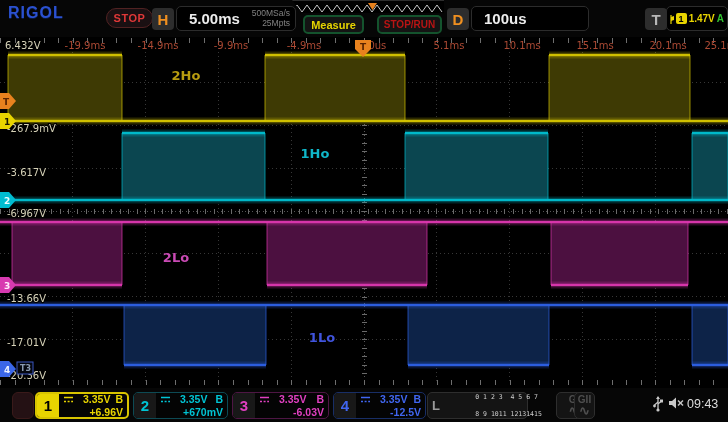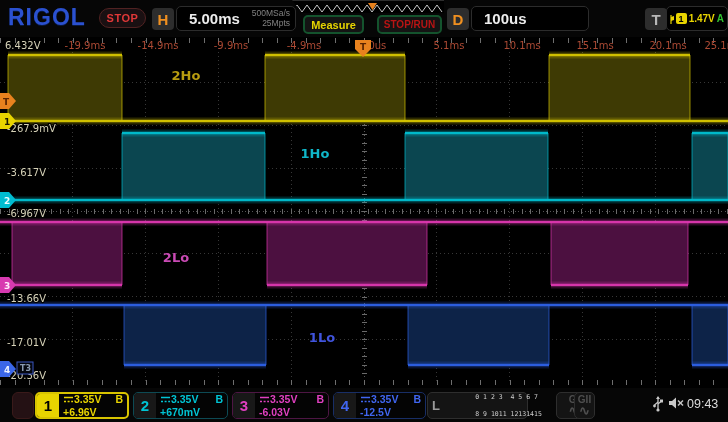--- a/index.html
+++ b/index.html
@@ -3,25 +3,25 @@
 <meta charset="utf-8">
 <style>
   * { margin:0; padding:0; box-sizing:border-box; }
   html,body { background:#111; }
   #scope {
     position:relative; width:728px; height:422px; background:#000;
     font-family:"Liberation Sans", sans-serif; overflow:hidden;
   }
   
   #header { position:absolute; left:0; top:0; width:728px; height:37px; background:#060606; z-index:3; }
-  .logo { position:absolute; left:8px; top:4px; font-size:23px; font-weight:800; letter-spacing:1px;
+  .logo { position:absolute; left:8px; top:4px; font-size:16px; font-weight:800; letter-spacing:1px;
           color:#2b51d0; text-shadow:0 1px 0 #0a1a40; }
   .pillbtn { position:absolute; display:flex; align-items:center; justify-content:center;
              background:#141414; border:2px solid #14532d; border-radius:5px; }
-  .stop-badge { position:absolute; left:99px; top:8px; width:47px; height:20px; border-radius:10px;
+  .stop-badge { position:absolute; left:106px; top:8px; width:47px; height:20px; border-radius:10px;
                 background:#1a1012; border:1px solid #512222; color:#e03838; font-size:11px; font-weight:bold;
                 display:flex; align-items:center; justify-content:center; letter-spacing:.5px; }
   .menukey { position:absolute; top:8px; width:22px; height:22px; border-radius:4px; background:#2d2d2d;
              display:flex; align-items:center; justify-content:center; font-size:15px; font-weight:bold; }
   .blackpill { position:absolute; top:6px; height:25px; background:#000; border:1px solid #2c2c2c;
                border-radius:5px; display:flex; align-items:center; }
   .tb-main { color:#ececec; font-size:15px; font-weight:700; padding-left:12px; }
   .tb-side { margin-left:auto; padding-right:5px; text-align:right; color:#828282; font-size:8.5px; line-height:1.15; }
   #record-banner { position:absolute; left:292px; top:0; width:152px; height:13px; background:#000;
                    border-top:1px solid #2e2e2e; clip-path:polygon(0 0,100% 0,100% 100%,10px 100%); }
@@ -31,22 +31,22 @@
   
   #footer { position:absolute; left:0; top:388px; width:728px; height:34px; background:#060606; z-index:3; }
   .stub { position:absolute; left:12px; top:4px; width:22px; height:27px; background:#241114; border:1px solid #3a1a1a; border-radius:6px; }
   .ch-cell { position:absolute; top:4px; height:27px; border-radius:5px; display:flex; overflow:hidden; background:#040404; }
   .ch-badge { width:22px; display:flex; align-items:center; justify-content:center;
               font-size:15px; font-weight:bold; background:#181818; flex:0 0 auto; }
   .ch-cell.selected .ch-badge { background:#e8d400; color:#000; }
   .ch-info { flex:1; display:flex; flex-direction:column; justify-content:center; padding:1px 4px 1px 4px;
              font-size:10.5px; font-weight:bold; line-height:1.2; }
   .ch-line1 { display:flex; align-items:center; justify-content:space-between; gap:2px; }
-  .ch-l1left { display:flex; align-items:center; gap:0; }
-  .ch-line2 { }
+  .ch-l1left { display:flex; align-items:center; gap:9px; }
+  .ch-line2 { text-align:right; }
   .gray-cell { position:absolute; top:4px; height:27px; background:#141414; border:1px solid #2e2e2e;
                border-radius:5px; color:#bdbdbd; }
   #digital-cell { left:427px; width:101px; display:flex; align-items:center; padding:0 4px; gap:4px; }
   #digital-cell .dlabel { font-size:13px; font-weight:bold; color:#9a9a9a; }
   .drows { font-family:"DejaVu Sans Mono", monospace; font-size:6.5px; line-height:1.3; color:#cfcfcf; white-space:pre; }
   .gen-cell { display:flex; flex-direction:column; align-items:center; justify-content:center;
               color:#4f4f4f; font-weight:bold; font-size:10px; line-height:1; }
   .gen-cell .sine { font-size:13px; margin-top:-1px; }
   #clock { position:absolute; left:687px; top:9px; color:#dcdcdc; font-size:12.5px; }
   .sysicon { position:absolute; top:8px; }

